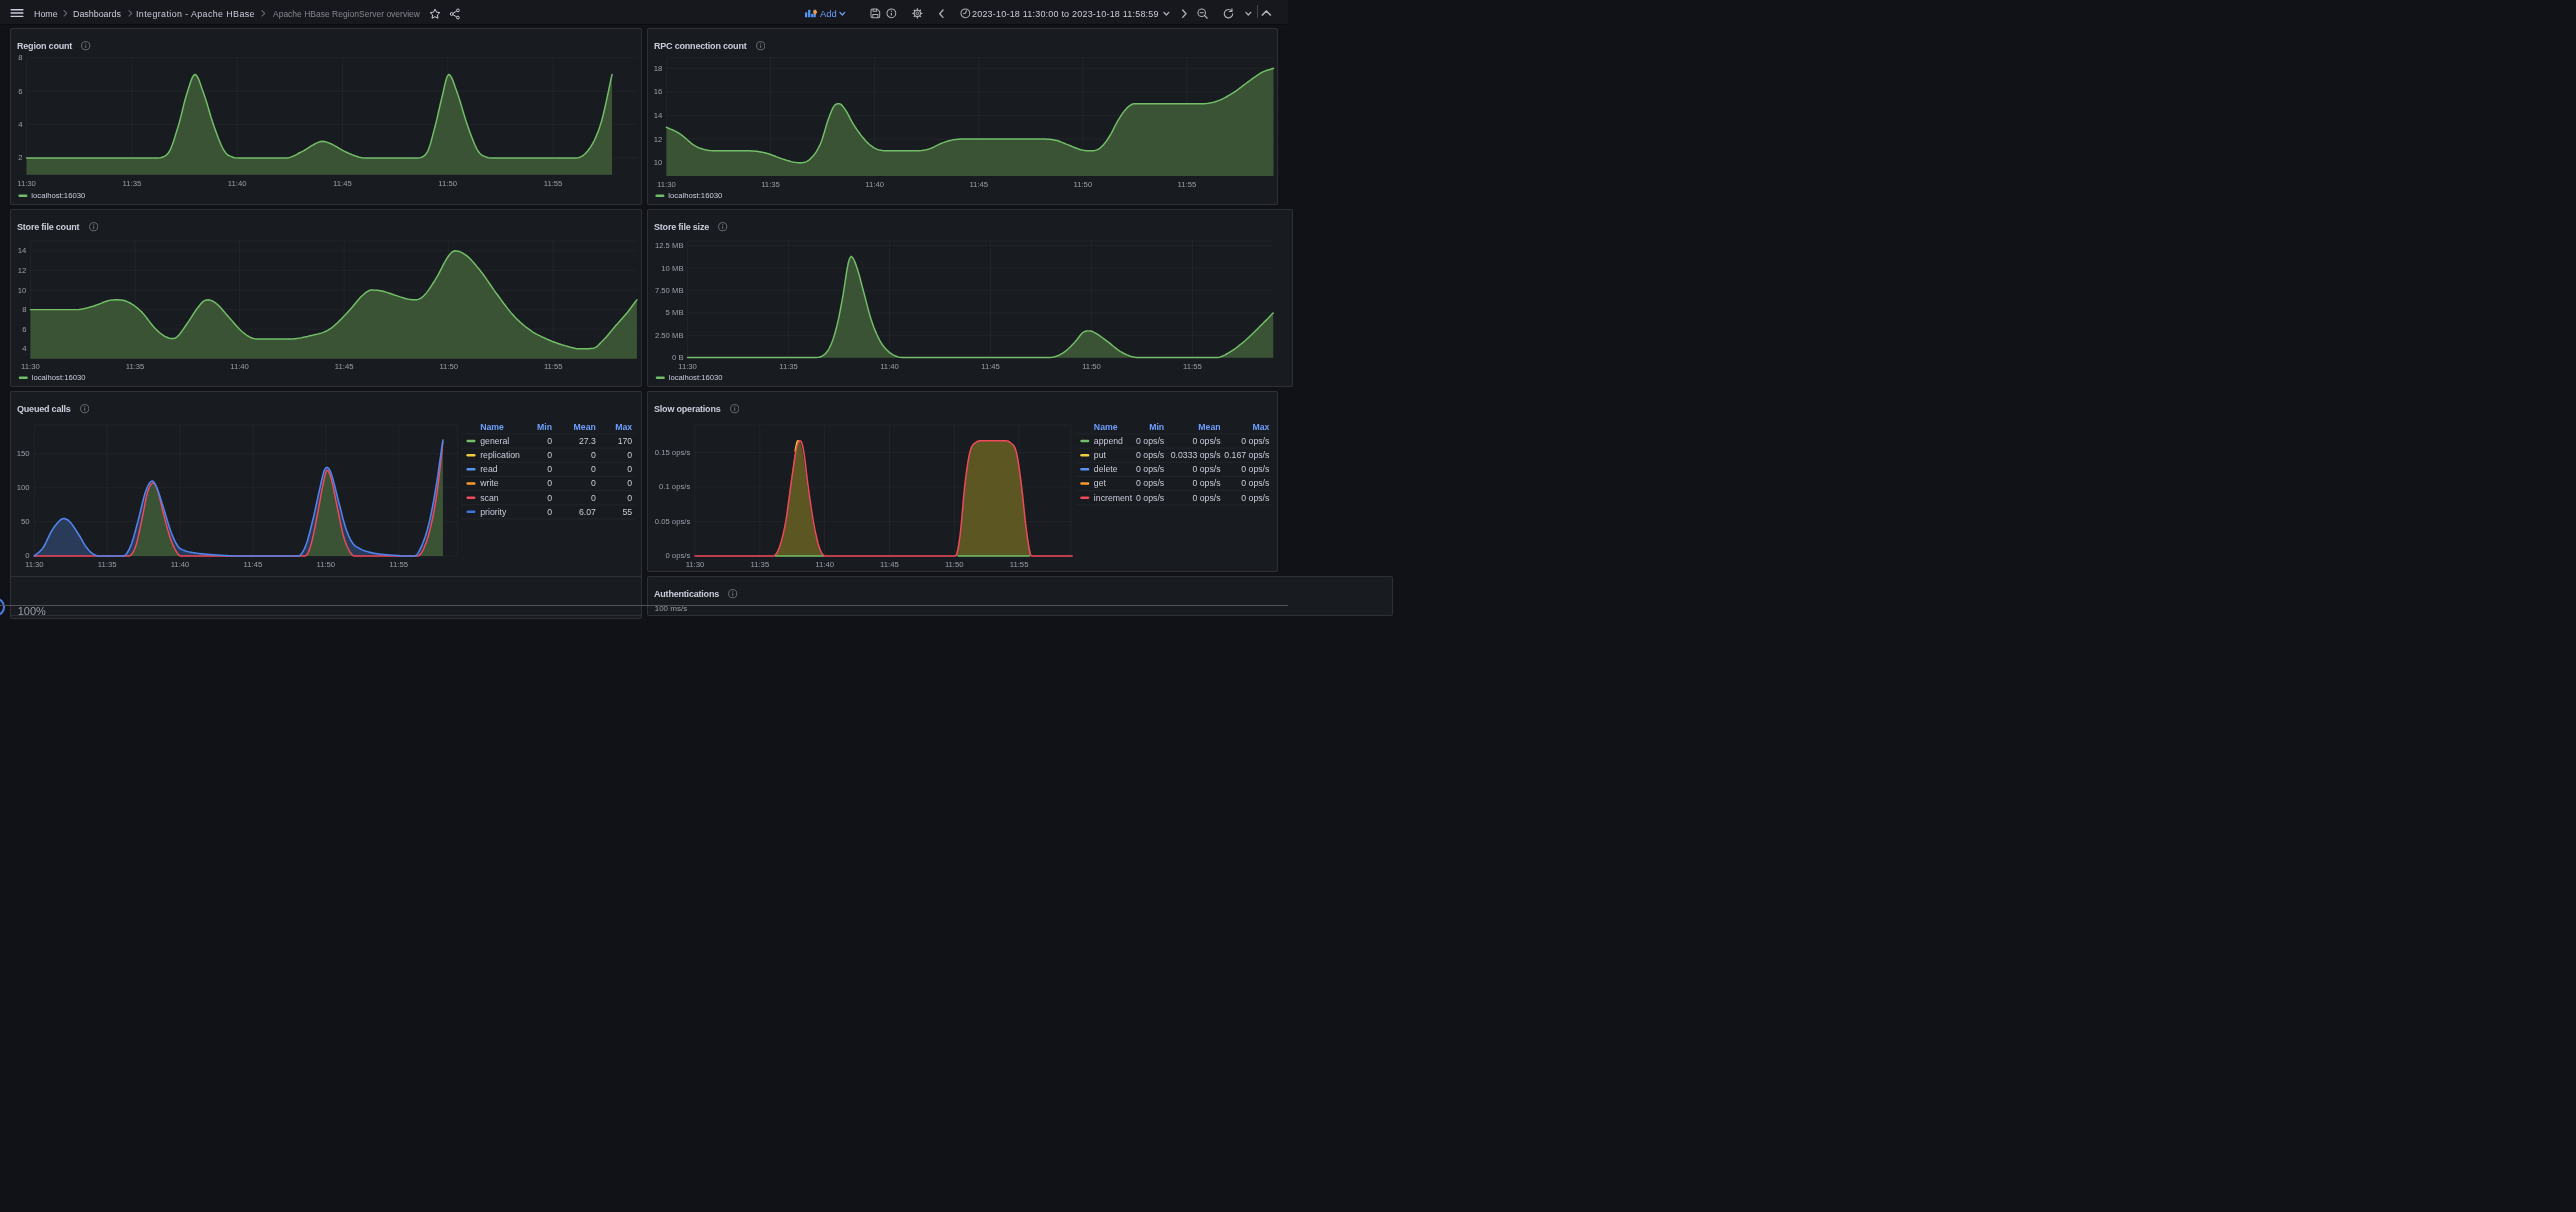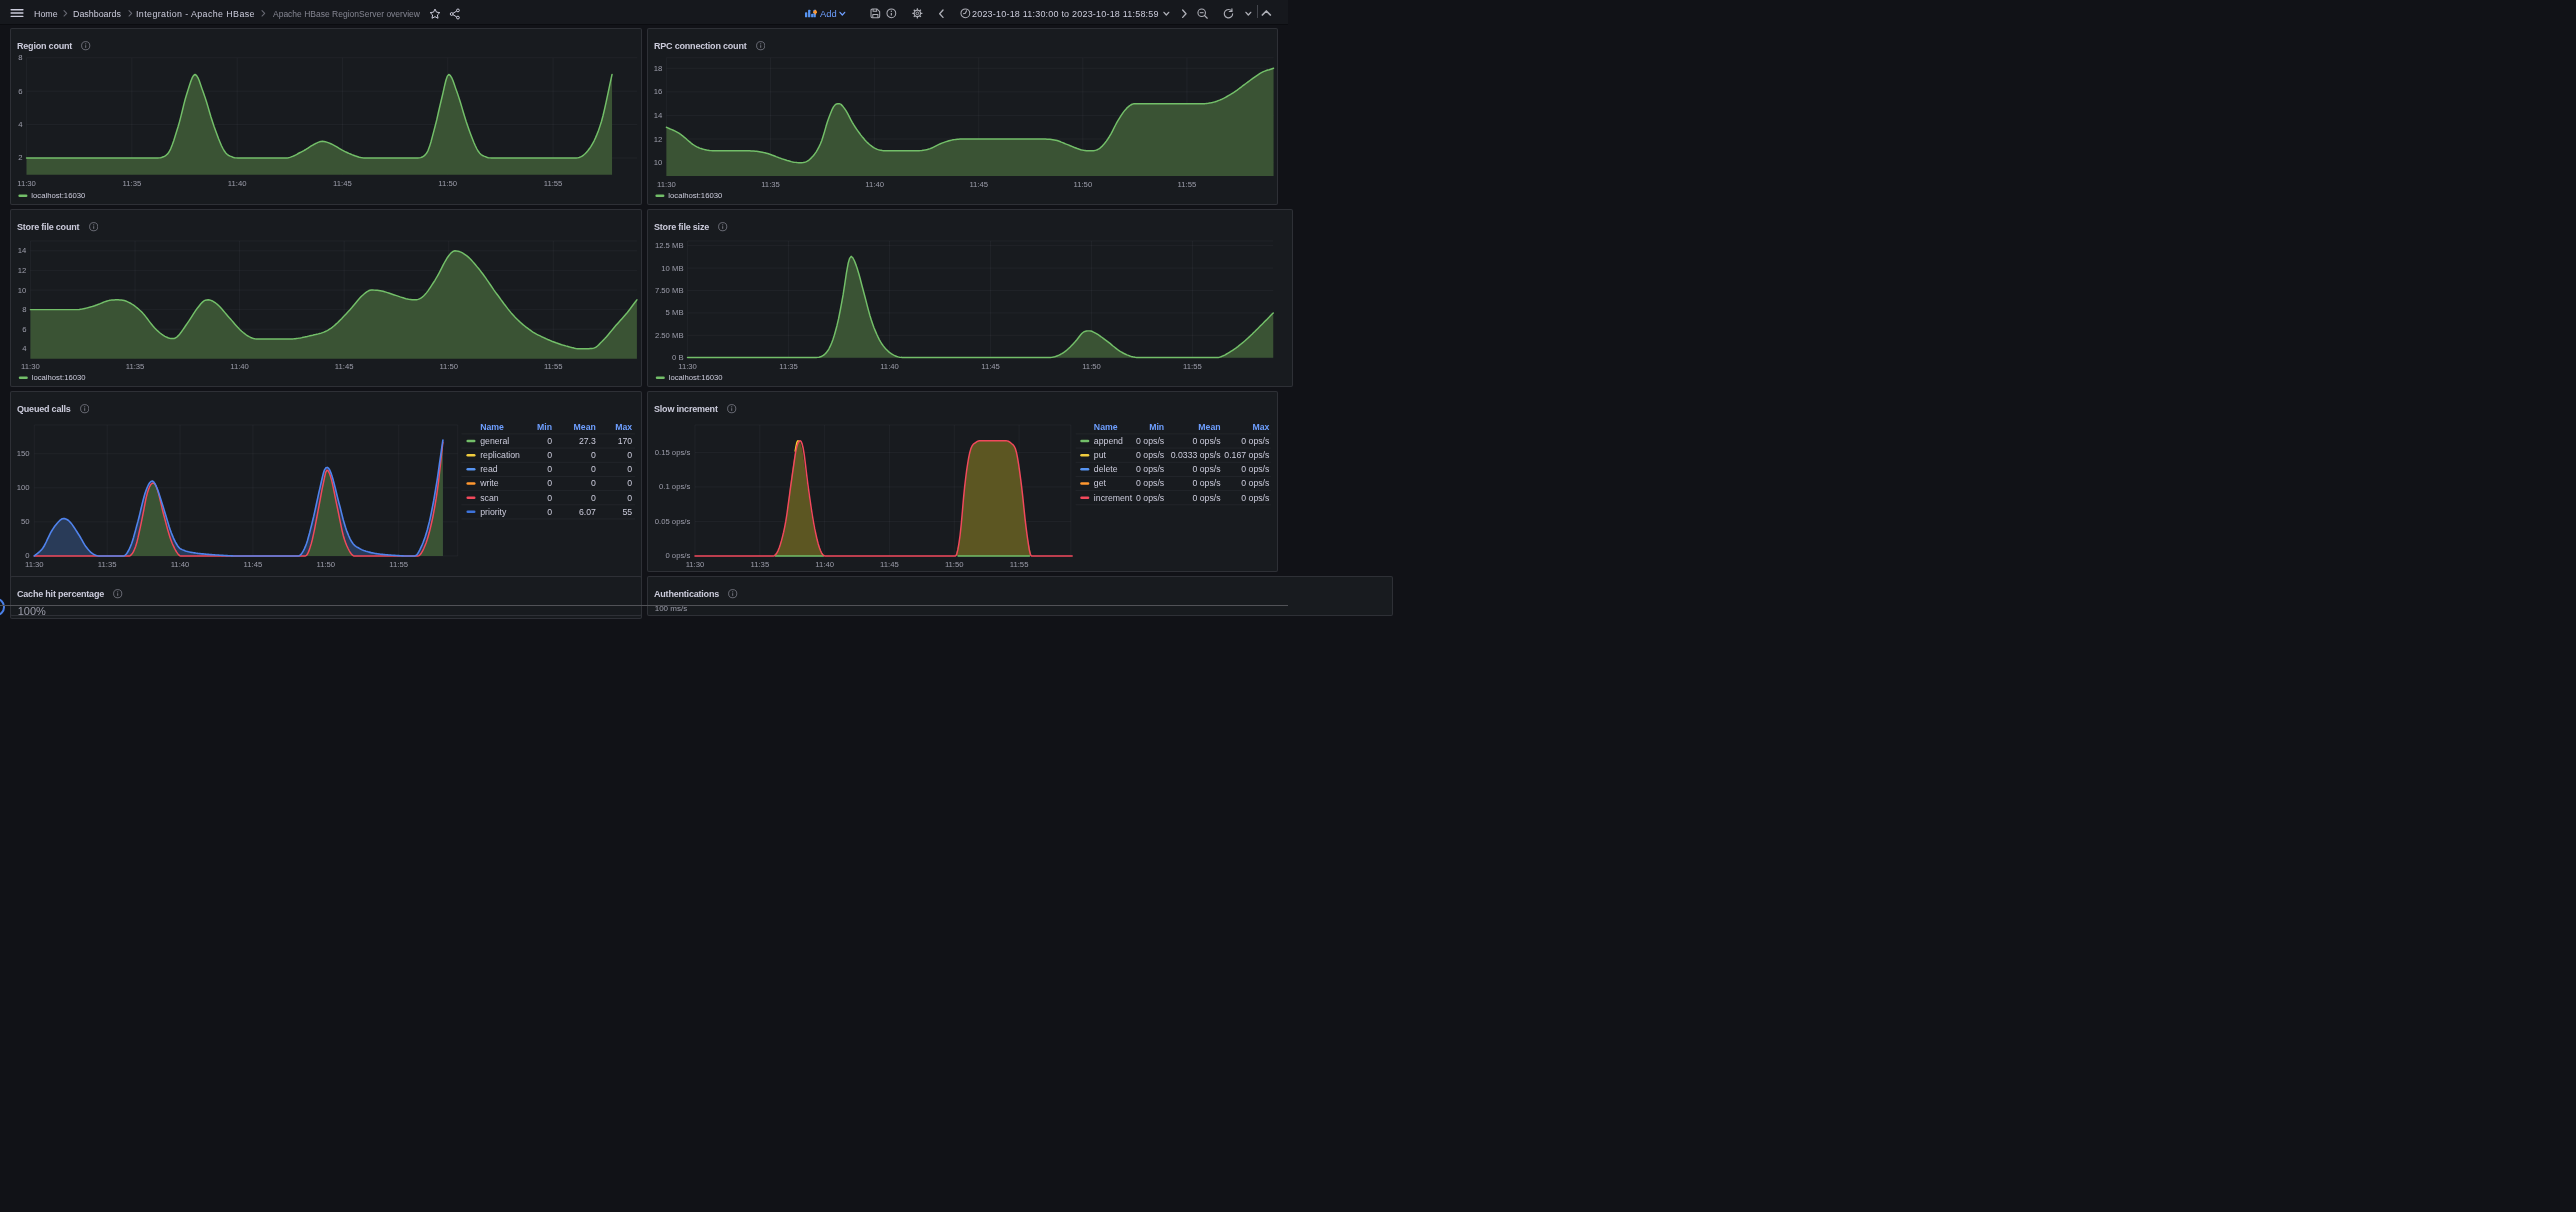--- a/index.html
+++ b/index.html
@@ -344,21 +344,21 @@
       <rect x="678.5" y="176.3" width="13.5" height="3.8" rx="1.9" fill="#3d73db"></rect>
       <text x="699" y="178.2" fill="#ccccdc" font-size="13" dominant-baseline="central">priority</text>
       <text x="806" y="178.2" fill="#ccccdc" font-size="13" text-anchor="end" dominant-baseline="central">0</text>
       <text x="871.3" y="178.2" fill="#ccccdc" font-size="13" text-anchor="end" dominant-baseline="central">6.07</text>
       <text x="925.4" y="178.2" fill="#ccccdc" font-size="13" text-anchor="end" dominant-baseline="central">55</text>
       <line x1="671" y1="188.8" x2="930" y2="188.8" stroke="rgba(204,204,220,0.09)" stroke-width="1"></line>
     </svg>
   </div>
 <div class="panel" style="left:647px;top:391px;width:631px;height:181px">
     <div class="ptitle" style="padding-top:2.7px">
-      <span>Slow increment</span>
+      <span>Slow operations</span>
       <svg width="9.4" height="9.4" viewBox="0 0 14 14">
         <circle cx="7" cy="7" r="6.1" fill="none" stroke="rgba(204,204,220,0.55)" stroke-width="1.2"></circle>
         <circle cx="7" cy="4.2" r="0.9" fill="rgba(204,204,220,0.55)"></circle>
         <line x1="7" y1="6.3" x2="7" y2="10.2" stroke="rgba(204,204,220,0.55)" stroke-width="1.4"></line>
       </svg>
     </div>
     <svg class="chart" width="631" height="181" viewBox="0 0 940 269">
       <line x1="70" y1="243.9" x2="630" y2="243.9" stroke="rgba(204,204,220,0.08)" stroke-width="1"></line>
       <line x1="70" y1="192.5" x2="630" y2="192.5" stroke="rgba(204,204,220,0.08)" stroke-width="1"></line>
       <line x1="70" y1="141.1" x2="630" y2="141.1" stroke="rgba(204,204,220,0.08)" stroke-width="1"></line>
@@ -418,28 +418,20 @@
       <line x1="637" y1="146.6" x2="928" y2="146.6" stroke="rgba(204,204,220,0.09)" stroke-width="1"></line>
       <rect x="643.9" y="155.2" width="13.5" height="3.8" rx="1.9" fill="#f2495c"></rect>
       <text x="664.2" y="157.1" fill="#ccccdc" font-size="13" dominant-baseline="central">increment</text>
       <text x="769" y="157.1" fill="#ccccdc" font-size="13" text-anchor="end" dominant-baseline="central">0 ops/s</text>
       <text x="853" y="157.1" fill="#ccccdc" font-size="13" text-anchor="end" dominant-baseline="central">0 ops/s</text>
       <text x="925.7" y="157.1" fill="#ccccdc" font-size="13" text-anchor="end" dominant-baseline="central">0 ops/s</text>
       <line x1="637" y1="167.7" x2="928" y2="167.7" stroke="rgba(204,204,220,0.09)" stroke-width="1"></line>
     </svg>
   </div>
 <div class="panel" style="left:10px;top:576px;width:632px;height:40px">
-    <div class="ptitle" style="padding-top:1.3px">
-      <span>Cache hit percentage</span>
-      <svg width="9.4" height="9.4" viewBox="0 0 14 14">
-        <circle cx="7" cy="7" r="6.1" fill="none" stroke="rgba(204,204,220,0.55)" stroke-width="1.2"></circle>
-        <circle cx="7" cy="4.2" r="0.9" fill="rgba(204,204,220,0.55)"></circle>
-        <line x1="7" y1="6.3" x2="7" y2="10.2" stroke="rgba(204,204,220,0.55)" stroke-width="1.4"></line>
-      </svg>
-    </div>
     <div style="position:absolute;left:6.7px;top:28px;font-size:11px;color:rgba(204,204,220,0.72)">100%</div>
   </div>
 <div class="panel" style="left:647px;top:576px;width:746px;height:40px">
     <div class="ptitle" style="padding-top:1.3px">
       <span>Authentications</span>
       <svg width="9.4" height="9.4" viewBox="0 0 14 14">
         <circle cx="7" cy="7" r="6.1" fill="none" stroke="rgba(204,204,220,0.55)" stroke-width="1.2"></circle>
         <circle cx="7" cy="4.2" r="0.9" fill="rgba(204,204,220,0.55)"></circle>
         <line x1="7" y1="6.3" x2="7" y2="10.2" stroke="rgba(204,204,220,0.55)" stroke-width="1.4"></line>
       </svg>

